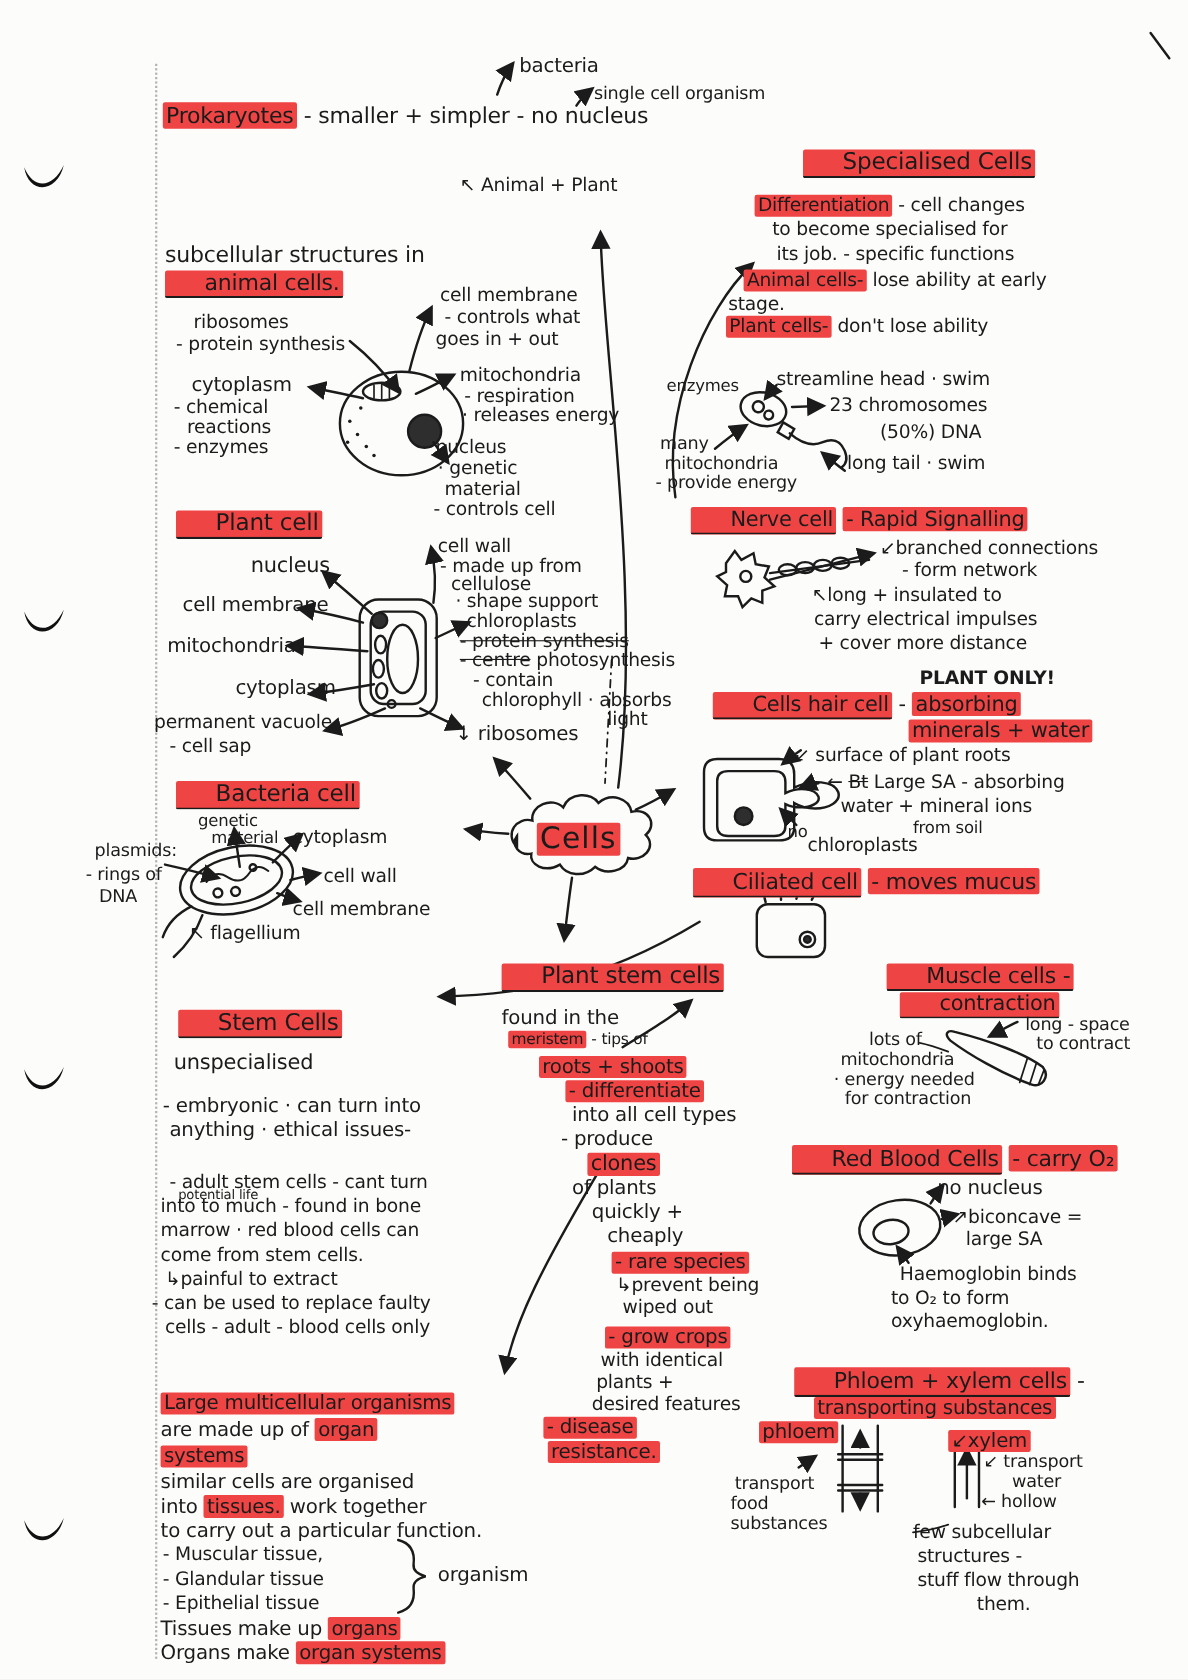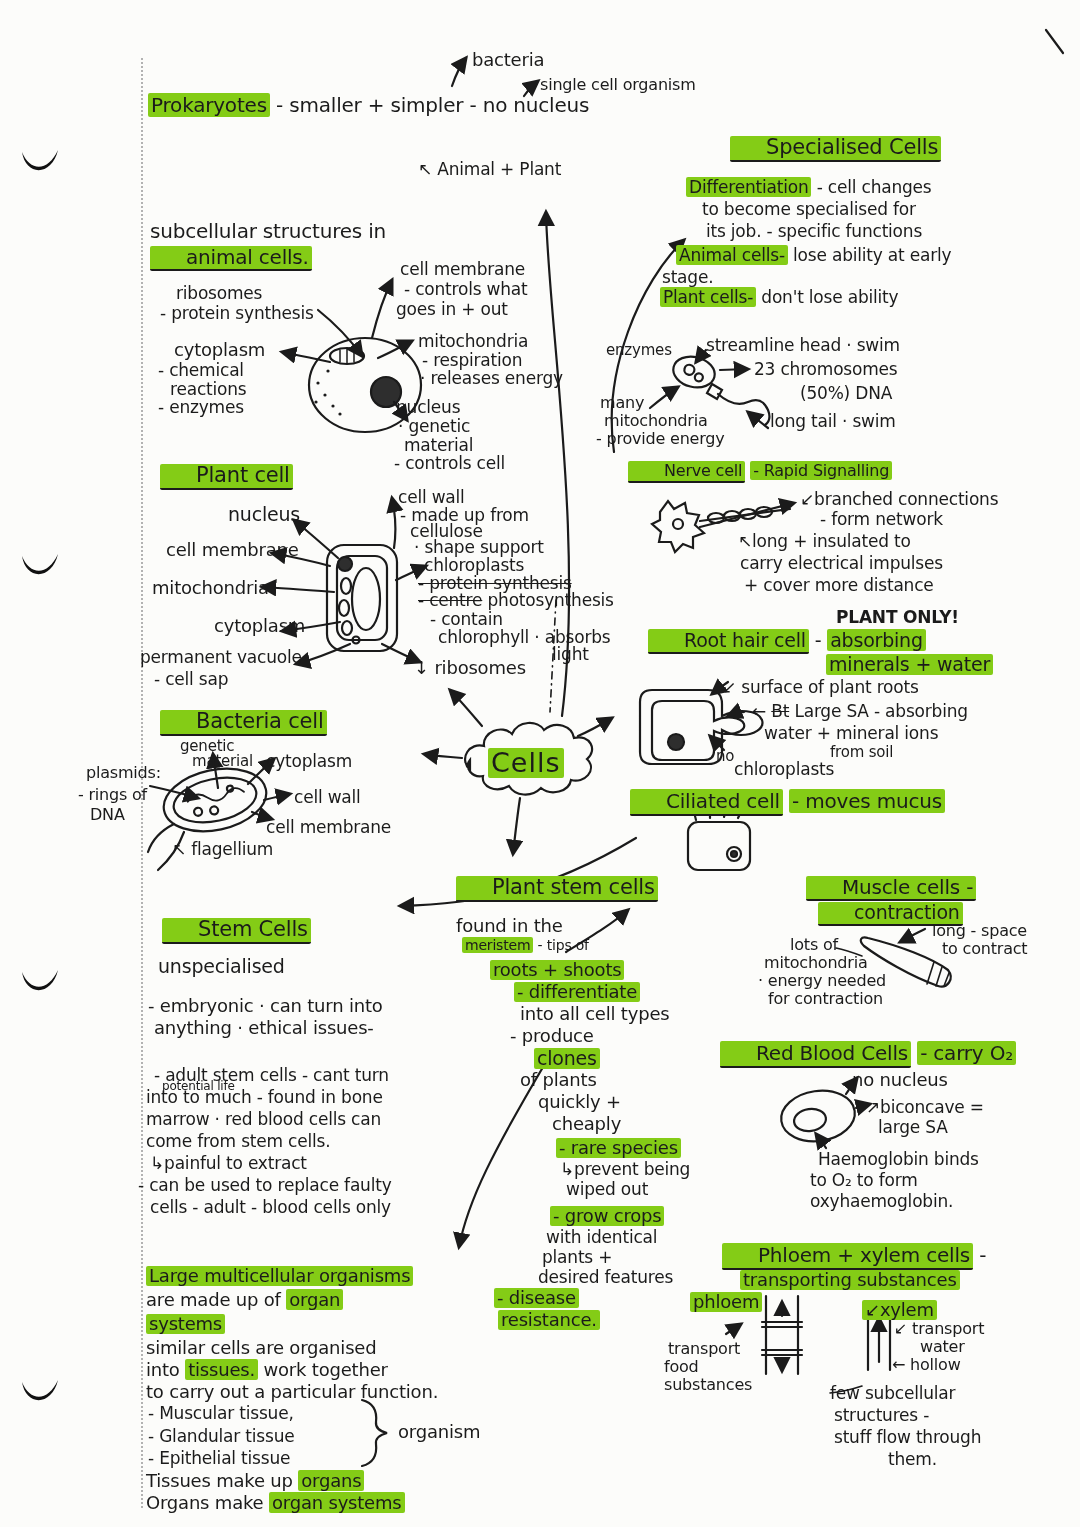--- a/index.html
+++ b/index.html
@@ -1,19 +1,19 @@
 <!DOCTYPE html>
 <html><head>
 <meta charset="utf-8">
 <style>
   html,body{margin:0;padding:0;background:#e8e8e8;}
   #page{position:relative;width:1080px;height:1527px;background:#fcfcfa;overflow:hidden;
         font-family:"DejaVu Sans",sans-serif;color:#1b1b1b;}
   .t{position:absolute;white-space:nowrap;font-size:17px;line-height:1.1;letter-spacing:-0.2px;}
-  .hl{background:#84cc16;padding:0 3px;border-radius:2px;}
+  .hl{background:#ef4444;padding:0 3px;border-radius:2px;}
   .und{border-bottom:2.4px solid #1b1b1b;padding-bottom:1px;padding-left:36px;}
   .strike{text-decoration:line-through;}
   .b{font-weight:bold;}
   .margin-line{position:absolute;left:141px;top:58px;height:1450px;width:0;
                border-left:2px dotted #9a9a9a;opacity:.75;}
   svg.layer{position:absolute;left:0;top:0;z-index:1;}
   .txt-layer{position:absolute;left:0;top:0;width:100%;height:100%;z-index:2;}
 </style>
 </head>
 <body>
@@ -270,33 +270,33 @@
     <div class="t" style="left:266px;top:752px">cytoplasm</div>
     <div class="t" style="left:86px;top:764px;font-size:16px">plasmids:</div>
     <div class="t" style="left:78px;top:786px;font-size:16px">- rings of</div>
     <div class="t" style="left:90px;top:806px;font-size:16px">DNA</div>
     <div class="t" style="left:294px;top:788px">cell wall</div>
     <div class="t" style="left:266px;top:818px">cell membrane</div>
     <div class="t" style="left:172px;top:840px">↖ flagellium</div>
 
     <div class="t hl" style="left:488px;top:748px;font-size:27px;letter-spacing:1px">Cells</div>
 
-    <div class="t" style="left:628px;top:462px;font-size:16px">
+    <div class="t" style="left:628px;top:462px;font-size:19px">
       <span class="hl und">Nerve cell</span>
       <span class="hl">- Rapid Signalling</span>
     </div>
     <div class="t" style="left:800px;top:490px">↙branched connections</div>
     <div class="t" style="left:820px;top:510px">- form network</div>
     <div class="t" style="left:738px;top:532px">↖long + insulated to</div>
     <div class="t" style="left:740px;top:554px">carry electrical impulses</div>
     <div class="t" style="left:744px;top:576px">+ cover more distance</div>
 
     <div class="t b" style="left:836px;top:608px">PLANT ONLY!</div>
     <div class="t" style="left:648px;top:630px;font-size:19px">
-      <span class="hl und">Root hair cell</span>
+      <span class="hl und">Cells hair cell</span>
       <span> - </span>
       <span class="hl">absorbing</span>
     </div>
     <div class="t hl" style="left:826px;top:654px;font-size:19px">minerals + water</div>
     <div class="t" style="left:722px;top:678px">↙ surface of plant roots</div>
     <div class="t" style="left:752px;top:702px">
       <span>← </span><span class="strike">Bt</span><span> Large SA - absorbing</span>
     </div>
     <div class="t" style="left:764px;top:724px">water + mineral ions</div>
     <div class="t" style="left:830px;top:744px;font-size:15px">from soil</div>

